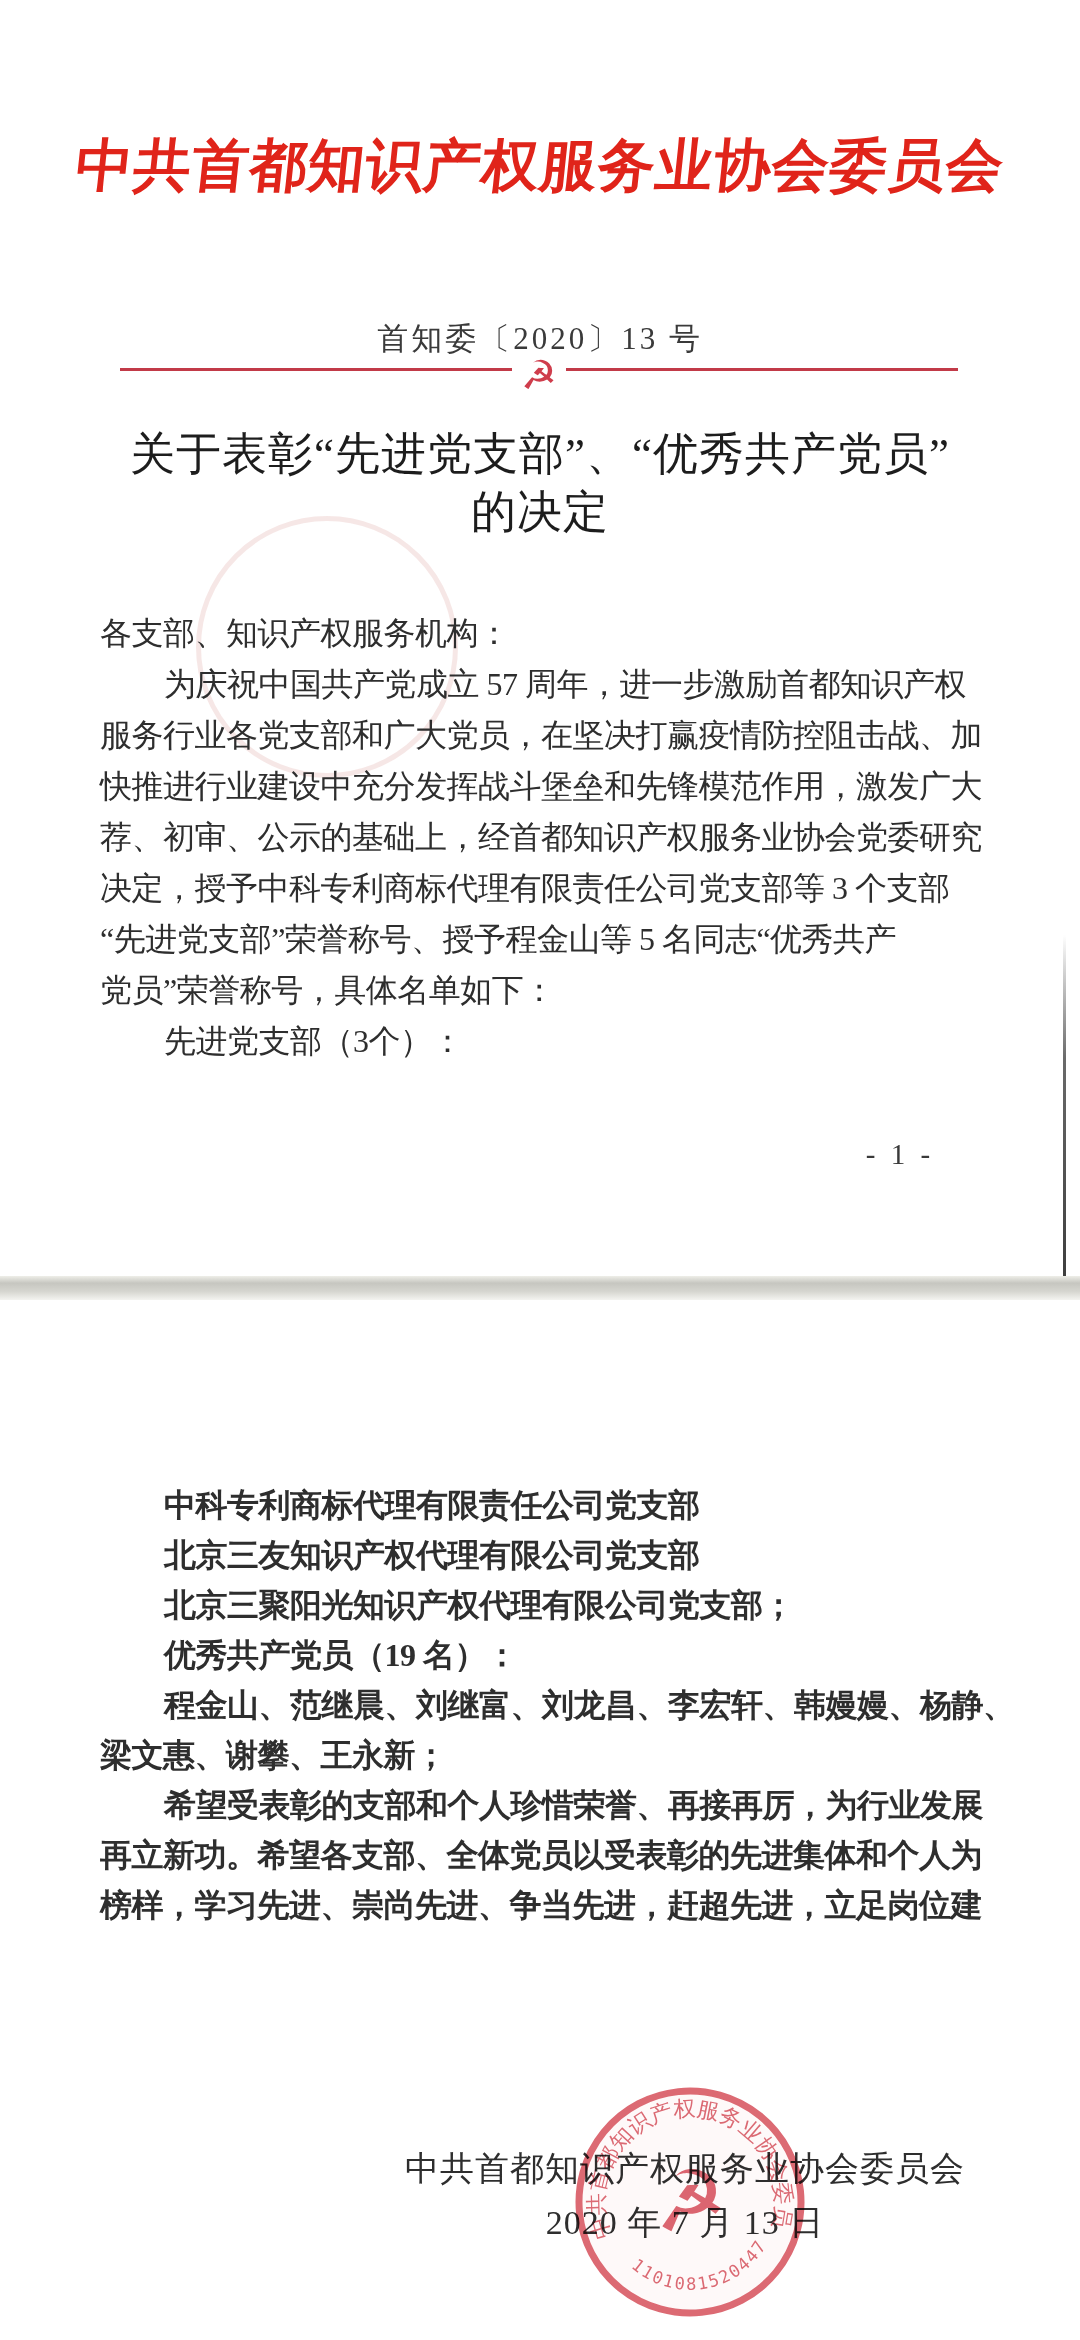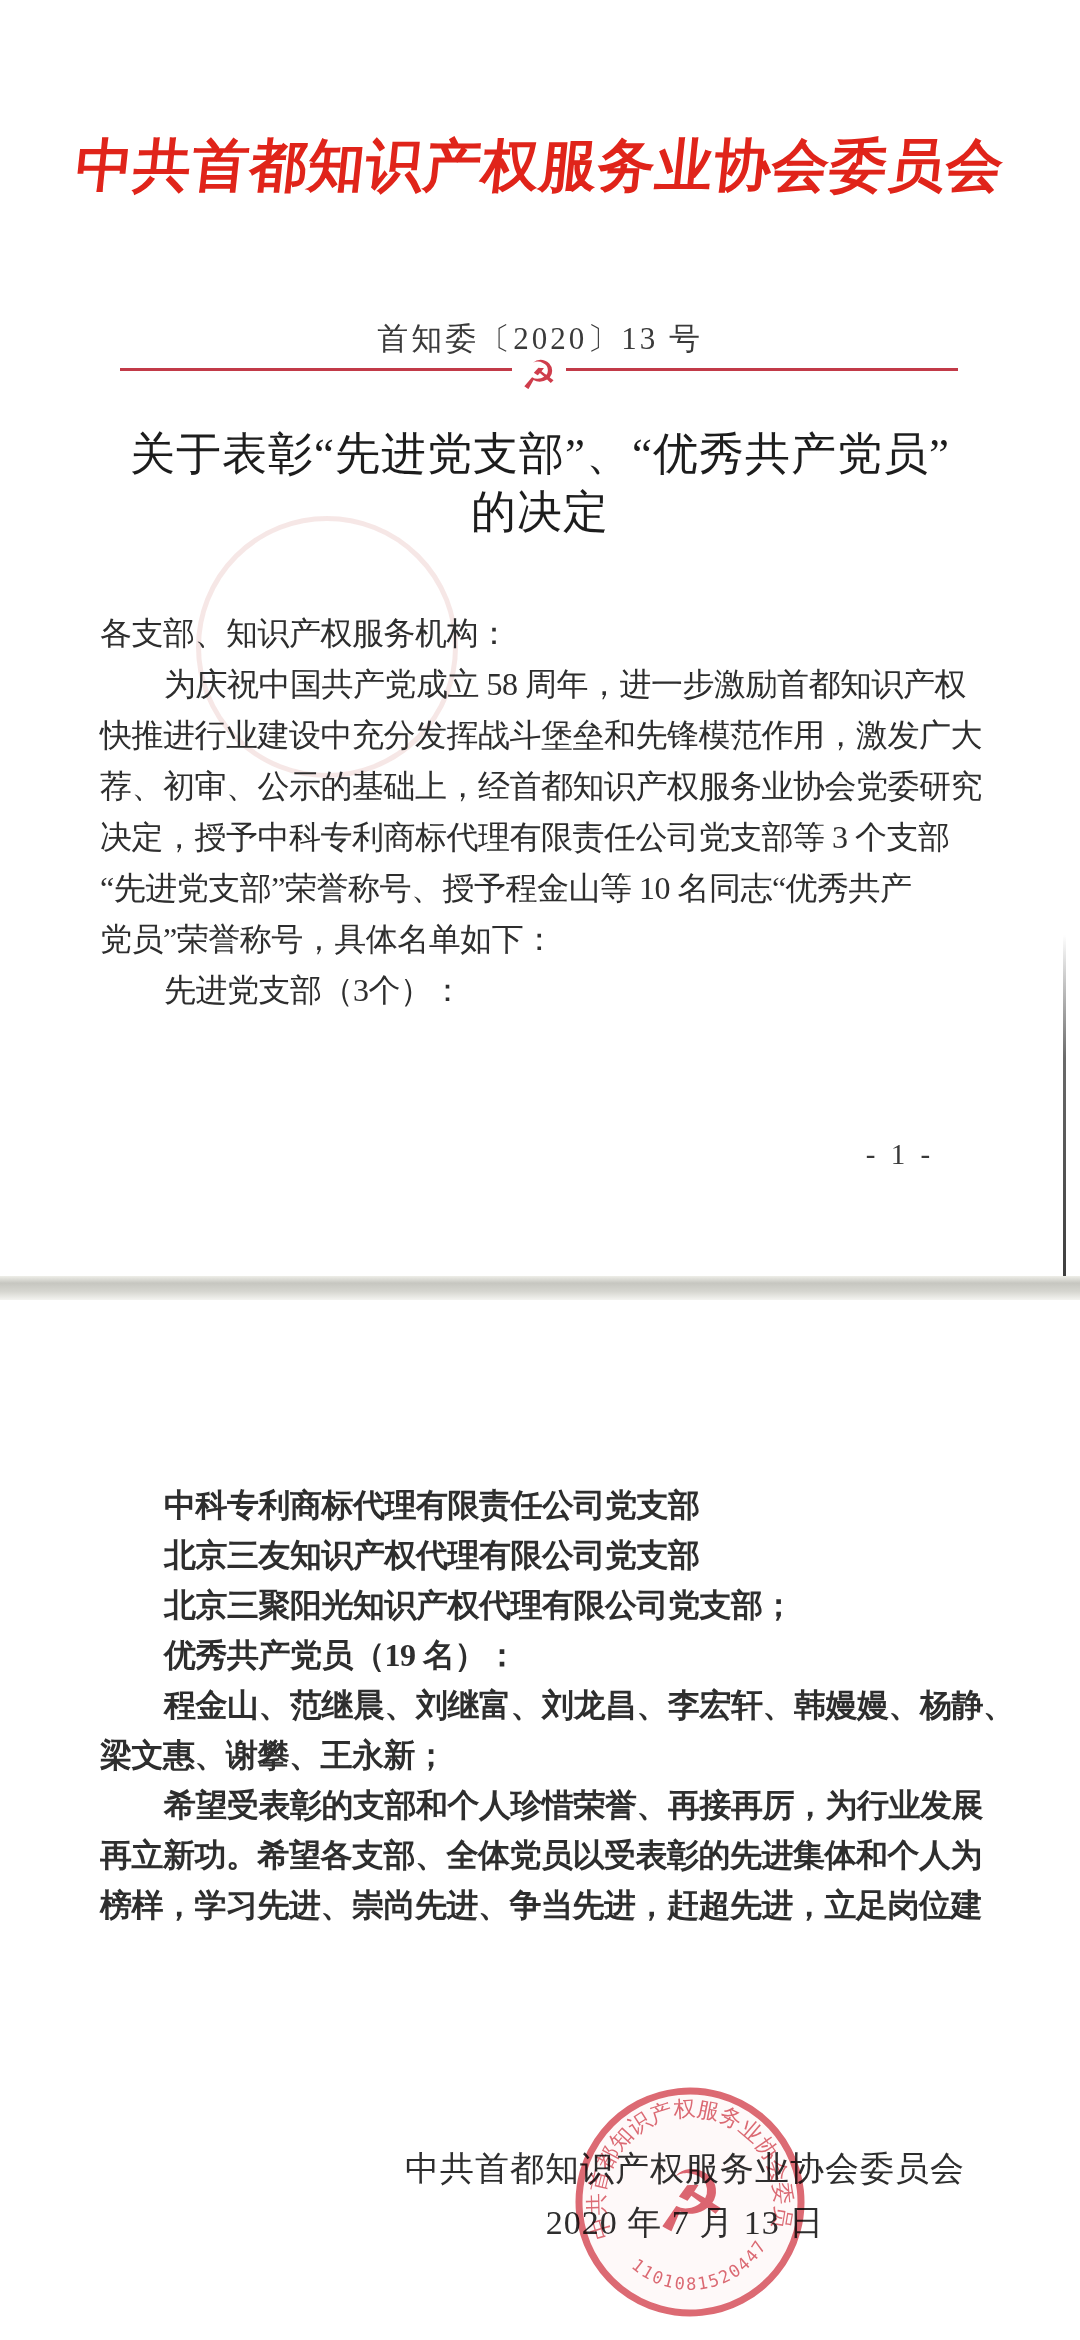--- a/index.html
+++ b/index.html
@@ -110,25 +110,26 @@
 
     <div class="doc-title">
       <div>关于表彰“先进党支部”、“优秀共产党员”</div>
       <div>的决定</div>
     </div>
 
     <div class="ghost-seal"></div>
 
     <div class="body-block">
       <div class="line">各支部、知识产权服务机构：</div>
-      <div class="line indent">为庆祝中国共产党成立 58 周年，进一步激励首都知识产权</div>
+      <div class="line indent">为庆祝中国共产党成立 57 周年，进一步激励首都知识产权</div>
+      <div class="line">服务行业各党支部和广大党员，在坚决打赢疫情防控阻击战、加</div>
       <div class="line">快推进行业建设中充分发挥战斗堡垒和先锋模范作用，激发广大</div>
       <div class="line">荐、初审、公示的基础上，经首都知识产权服务业协会党委研究</div>
       <div class="line">决定，授予中科专利商标代理有限责任公司党支部等 3 个支部</div>
-      <div class="line">“先进党支部”荣誉称号、授予程金山等 10 名同志“优秀共产</div>
+      <div class="line">“先进党支部”荣誉称号、授予程金山等 5 名同志“优秀共产</div>
       <div class="line">党员”荣誉称号，具体名单如下：</div>
       <div class="line indent">先进党支部（3个）：</div>
     </div>
 
     <div class="page-num">- 1 -</div>
 
     <div class="edge-right"></div>
   </div>
 
   <div class="page-gap"></div>

